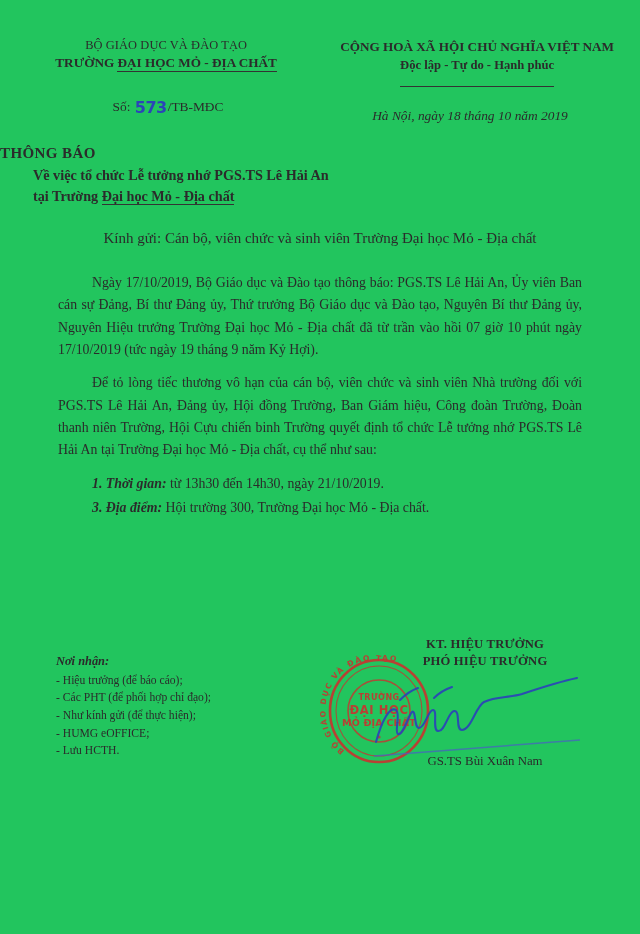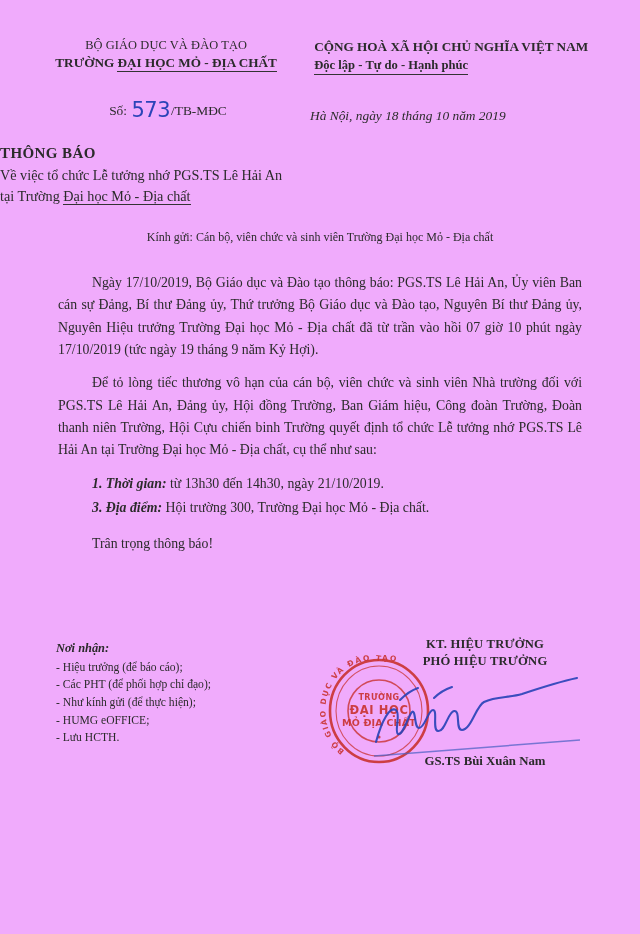--- a/index.html
+++ b/index.html
@@ -5,21 +5,21 @@
 <style>
   html, body {
     margin: 0;
     padding: 0;
     background: #ffffff;
   }
   .page {
     position: relative;
     width: 640px;
     height: 934px;
-    background: #f0abfc;
+    background: #22c55e;
     overflow: hidden;
     font-family: "Liberation Serif", "DejaVu Serif", serif;
     color: #2b2b2b;
   }
 
   
   .header {
     position: absolute;
     top: 38px;
     left: 0;
@@ -27,20 +27,21 @@
     display: flex;
     align-items: flex-start;
   }
   .header-left {
     width: 300px;
     text-align: center;
     padding-left: 18px;
   }
   .header-right {
     width: 330px;
+    text-align: center;
   }
   .org-ministry {
     font-size: 12.4px;
     letter-spacing: .1px;
     line-height: 1.25;
     white-space: nowrap;
   }
   .org-school {
     font-size: 13.2px;
     font-weight: bold;
@@ -56,51 +57,51 @@
     font-weight: bold;
     line-height: 1.3;
     white-space: nowrap;
   }
   .nation-motto {
     font-size: 12.6px;
     font-weight: bold;
     line-height: 1.45;
     display: inline-block;
     border-bottom: 1.4px solid #333;
-    padding-bottom: 0px;
+    padding-bottom: 12px;
     white-space: nowrap;
   }
 
   
   .doc-number {
     position: absolute;
     top: 98px;
     left: 18px;
     width: 300px;
     text-align: center;
     font-size: 13.4px;
     white-space: nowrap;
   }
   .doc-number .num-hand {
     font-family: "DejaVu Sans", sans-serif;
-    font-weight: normal;
-    font-size: 21px;
+    font-weight: bold;
+    font-size: 16px;
     color: #2b44b8;
     letter-spacing: -0.5px;
     vertical-align: -2px;
     padding: 0 1px;
   }
 
   
   .doc-date {
     position: absolute;
     top: 108px;
     left: 310px;
     width: 320px;
-    text-align: left;
+    text-align: center;
     font-size: 13.4px;
     font-style: italic;
     white-space: nowrap;
   }
 
   
   .title-block {
     position: absolute;
     top: 143px;
     left: 0;
@@ -108,36 +109,37 @@
     text-align: left;
   }
   .title-main {
     font-size: 15px;
     font-weight: bold;
     letter-spacing: .4px;
     line-height: 1.45;
   }
   .title-sub {
     font-size: 14.2px;
-    font-weight: normal;
+    font-weight: bold;
     line-height: 1.5;
+    margin-left: 33px;
   }
   .title-sub .ul2 {
     border-bottom: 1.3px solid #333;
     padding-bottom: 0px;
   }
 
   
   .kinhgui {
     position: absolute;
     top: 230px;
     left: 0;
     width: 640px;
     text-align: center;
-    font-size: 12px;
+    font-size: 15px;
     white-space: nowrap;
   }
 
   
   .body {
     position: absolute;
     top: 272px;
     left: 58px;
     width: 524px;
   }
@@ -176,21 +178,21 @@
   .footer {
     position: absolute;
     top: 636px;
     left: 0;
     width: 640px;
     height: 160px;
   }
   .noi-nhan {
     position: absolute;
     left: 56px;
-    top: 3px;
+    top: 16px;
     width: 250px;
     font-size: 11.6px;
     line-height: 1.52;
   }
   .noi-nhan .nn-title {
     font-weight: bold;
     font-style: italic;
     font-size: 12.4px;
     margin-bottom: 1px;
   }
@@ -212,21 +214,21 @@
     line-height: 1.38;
     letter-spacing: .2px;
   }
   .sign-name {
     position: absolute;
     top: 118px;
     left: 0;
     width: 250px;
     text-align: center;
     font-size: 12.8px;
-    font-weight: bold;
+    font-weight: normal;
   }
 
   
   .seal {
     position: absolute;
     left: 320px;
     top: 655px;
     width: 118px;
     height: 112px;
     pointer-events: none;
@@ -275,21 +277,20 @@
 
   <div class="kinhgui">Kính gửi: Cán bộ, viên chức và sinh viên Trường Đại học Mỏ - Địa chất</div>
 
   <div class="body">
     <p class="para">Ngày 17/10/2019, Bộ Giáo dục và Đào tạo thông báo: PGS.TS Lê Hải An, Ủy viên Ban cán sự Đảng, Bí thư Đảng ủy, Thứ trưởng Bộ Giáo dục và Đào tạo, Nguyên Bí thư Đảng ủy, Nguyên Hiệu trưởng Trường Đại học Mỏ - Địa chất đã từ trần vào hồi 07 giờ 10 phút ngày 17/10/2019 (tức ngày 19 tháng 9 năm Kỷ Hợi).</p>
     <p class="para">Để tỏ lòng tiếc thương vô hạn của cán bộ, viên chức và sinh viên Nhà trường đối với PGS.TS Lê Hải An, Đảng ủy, Hội đồng Trường, Ban Giám hiệu, Công đoàn Trường, Đoàn thanh niên Trường, Hội Cựu chiến binh Trường quyết định tổ chức Lễ tưởng nhớ PGS.TS Lê Hải An tại Trường Đại học Mỏ - Địa chất, cụ thể như sau:</p>
     <ul class="list">
       <li><b>1. Thời gian:</b> <span>từ 13h30 đến 14h30, ngày 21/10/2019.</span></li>
       <li><b>3. Địa điểm:</b> <span>Hội trường 300, Trường Đại học Mỏ - Địa chất.</span></li>
     </ul>
-    <div class="closing">Trân trọng thông báo!</div>
   </div>
 
   <div class="footer">
     <div class="noi-nhan">
       <div class="nn-title">Nơi nhận:</div>
       <ul>
         <li>- Hiệu trưởng (để báo cáo);</li>
         <li>- Các PHT (để phối hợp chỉ đạo);</li>
         <li>- Như kính gửi (để thực hiện);</li>
         <li>- HUMG eOFFICE;</li>

